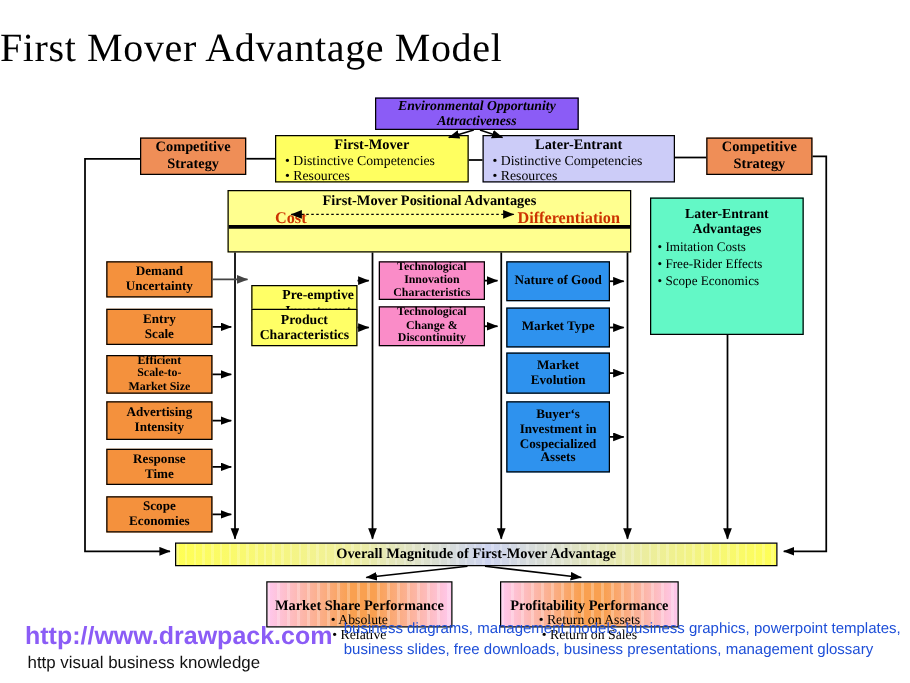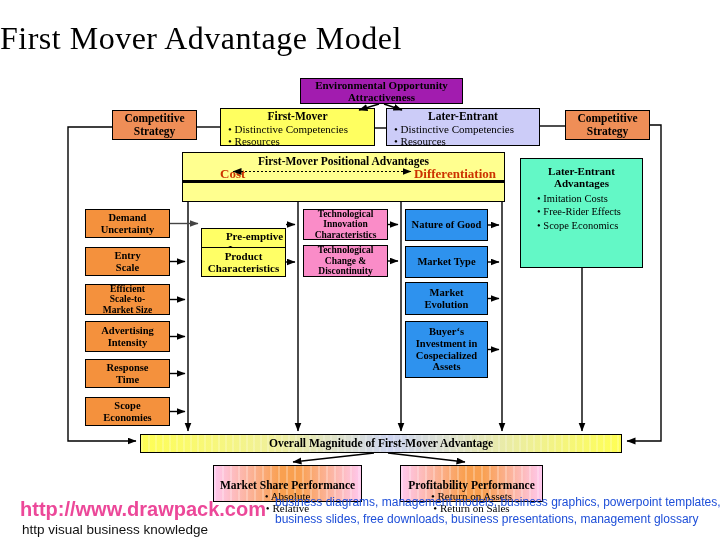--- a/index.html
+++ b/index.html
@@ -5,37 +5,37 @@
   html,body{margin:0;padding:0;background:#fff;}
   #stage{position:relative;width:728px;height:546px;background:#fff;overflow:hidden;
          font-family:"Liberation Serif",serif;color:#000;}
   .box{position:absolute;box-sizing:border-box;border:1px solid #000;text-align:center;
        font-weight:bold;line-height:1.12;}
   .ml{white-space:pre-line;}
   .flexc{display:flex;align-items:center;justify-content:center;}
   #title{position:absolute;left:0;top:20px;width:728px;text-align:left;
          font-size:32px;font-weight:normal;letter-spacing:0.5px;}
   
-  #env{left:300px;top:78px;width:163px;height:26px;background:#a21caf;font-size:11px;}
+  #env{left:300px;top:78px;width:163px;height:26px;background:#8b5cf6;font-size:11px;font-style:italic;}
   #cs-left{left:112px;top:110px;width:85px;height:30px;background:#EF8E57;font-size:11.5px;}
   #cs-right{left:565px;top:110px;width:85px;height:30px;background:#EF8E57;font-size:11.5px;}
   #fm{left:220px;top:108px;width:155px;height:38px;background:#FFFF60;font-size:11.5px;padding-top:1px;}
   #le{left:386px;top:108px;width:154px;height:38px;background:#CCCCF8;font-size:11.5px;padding-top:1px;}
   .cblock .bullets{font-weight:normal;font-size:11px;text-align:left;padding-left:7px;line-height:1.1;}
   .bullet::before{content:"• ";}
   
   #pos{left:182px;top:152px;width:323px;height:50px;background:#FFFF8F;font-size:11.5px;}
   #pos .ptitle{margin-top:2px;}
   #pos .plabels{position:absolute;left:0;top:14px;width:100%;height:14px;font-size:13px;color:#CC3300;}
   #pos .plabels .left{position:absolute;left:8px;top:0;margin-left:29px;}
   #pos .plabels .right{position:absolute;right:8px;top:0;}
   #pos .divider{position:absolute;left:0;top:27px;width:100%;height:2.5px;background:#000;}
   
   #lea{left:520px;top:158px;width:123px;height:110px;background:#63F8C6;font-size:11px;padding-top:6px;}
-  #lea .bullets{font-weight:normal;font-size:10.5px;text-align:left;padding:2px 2px 0 15px;line-height:1.32;}
+  #lea .bullets{font-weight:normal;font-size:10.5px;text-align:left;padding:2px 2px 0 4px;line-height:1.32;}
   #lea .bullet{padding-left:9px;text-indent:-8px;}
   
   .f1{left:85px;width:85px;background:#F4913D;font-size:10.5px;}
   .f2{left:201px;width:85px;background:#FFFF66;font-size:11px;}
   .f3{left:303px;width:85px;background:#FA8CC8;font-size:9.5px;}
   .f4{left:405px;width:83px;background:#2E92EE;font-size:10.5px;}
   
   #bar{left:140px;top:434px;width:482px;height:19px;border:1.5px solid #000;font-size:11.5px;
        background:
         repeating-linear-gradient(90deg, rgba(255,255,255,0.22) 0 2px, rgba(255,255,255,0) 2px 7px),
@@ -43,21 +43,21 @@
   
   .outcome{border:1.5px solid #000;font-size:11.5px;line-height:1.07;padding-top:13px;
        background:
         repeating-linear-gradient(90deg, rgba(255,255,255,0.25) 0 2px, rgba(255,255,255,0) 2px 8px),
         linear-gradient(90deg,#FFC8EE 0%,#F9A050 45%,#F9A050 58%,#FFC8EE 100%);}
   #ms{left:213px;top:465px;width:149px;height:37px;}
   #pp{left:400px;top:465px;width:143px;height:37px;}
   .outcome .bullets{font-weight:normal;font-size:11px;}
   
   #url{position:absolute;left:20px;top:498px;font-family:"Liberation Sans",sans-serif;
-       font-size:20px;font-weight:bold;color:#ec4899;text-decoration:none;}
+       font-size:20px;font-weight:bold;color:#8b5cf6;text-decoration:none;}
   #tagline{position:absolute;left:22px;top:522px;font-family:"Liberation Sans",sans-serif;
        font-size:13.5px;color:#111;}
   #keywords{position:absolute;left:275px;top:494px;width:452px;font-family:"Liberation Sans",sans-serif;
        font-size:12px;line-height:17.3px;color:#1d4ed8;}
   #wires{position:absolute;left:0;top:0;width:728px;height:546px;pointer-events:none;}
 </style>
 </head>
 <body>
 
 <div id="stage">

